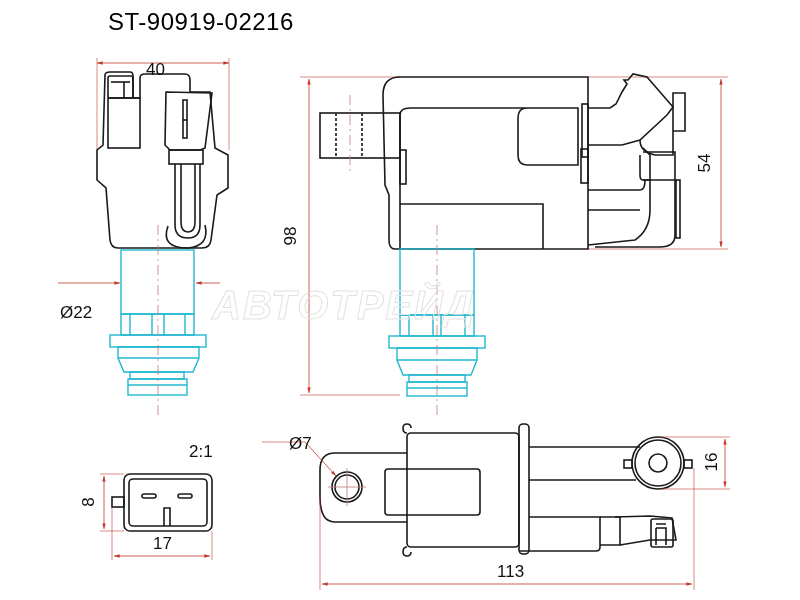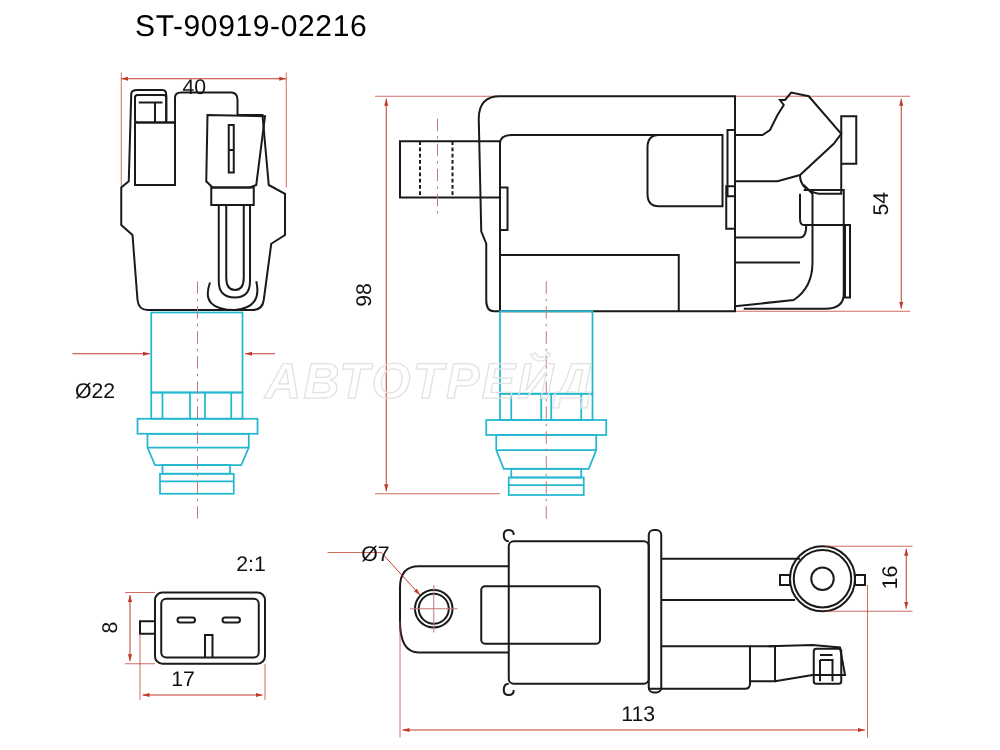--- a/index.html
+++ b/index.html
@@ -177,17 +177,17 @@
 <div class="watermark">АВТОТРЕЙД</div>
 
 <div class="dim" style="left:146px; top:40px;margin-top:20px;">40</div>
 <div class="dim" style="left:60px; top:262px;margin-top:41px;">Ø22</div>
 
 <div class="dim dim-v" style="left:282px; top:226px;">98</div>
 <div class="dim dim-v" style="left:696px; top:153px;">54</div>
 
 <div class="dim" style="left:151px; top:442px;margin-left:38px;">2:1</div>
 <div class="dim dim-v" style="left:84px; top:492px;">8</div>
-<div class="dim" style="left:137px; top:534px;text-align:center;">17</div>
+<div class="dim" style="left:153px; top:534px;text-align:center;">17</div>
 
 <div class="dim" style="left:265px; top:434px;margin-left:24px;">Ø7</div>
 <div class="dim" style="left:497px; top:562px;text-align:right;">113</div>
 <div class="dim dim-v" style="left:703px; top:452px;">16</div>
 
 </body></html>

